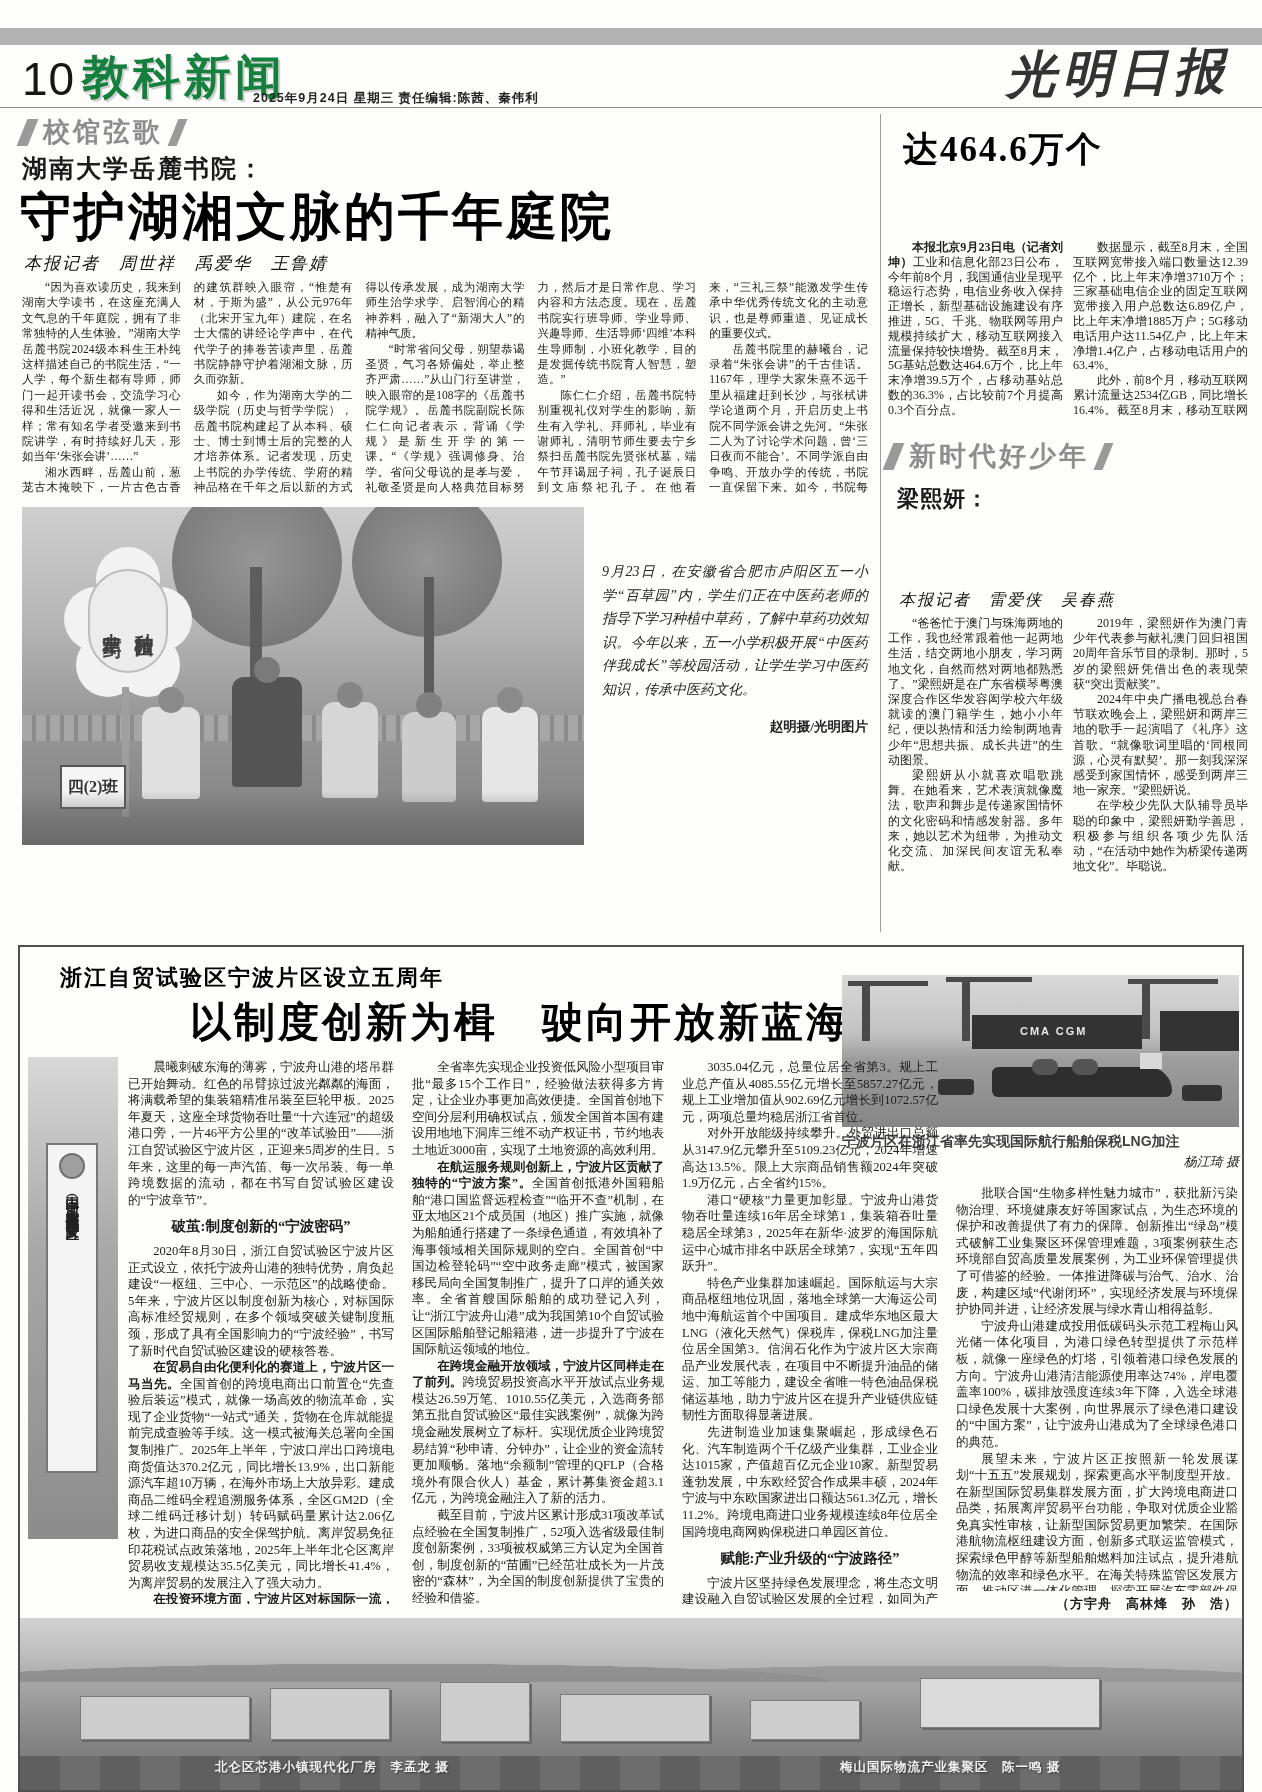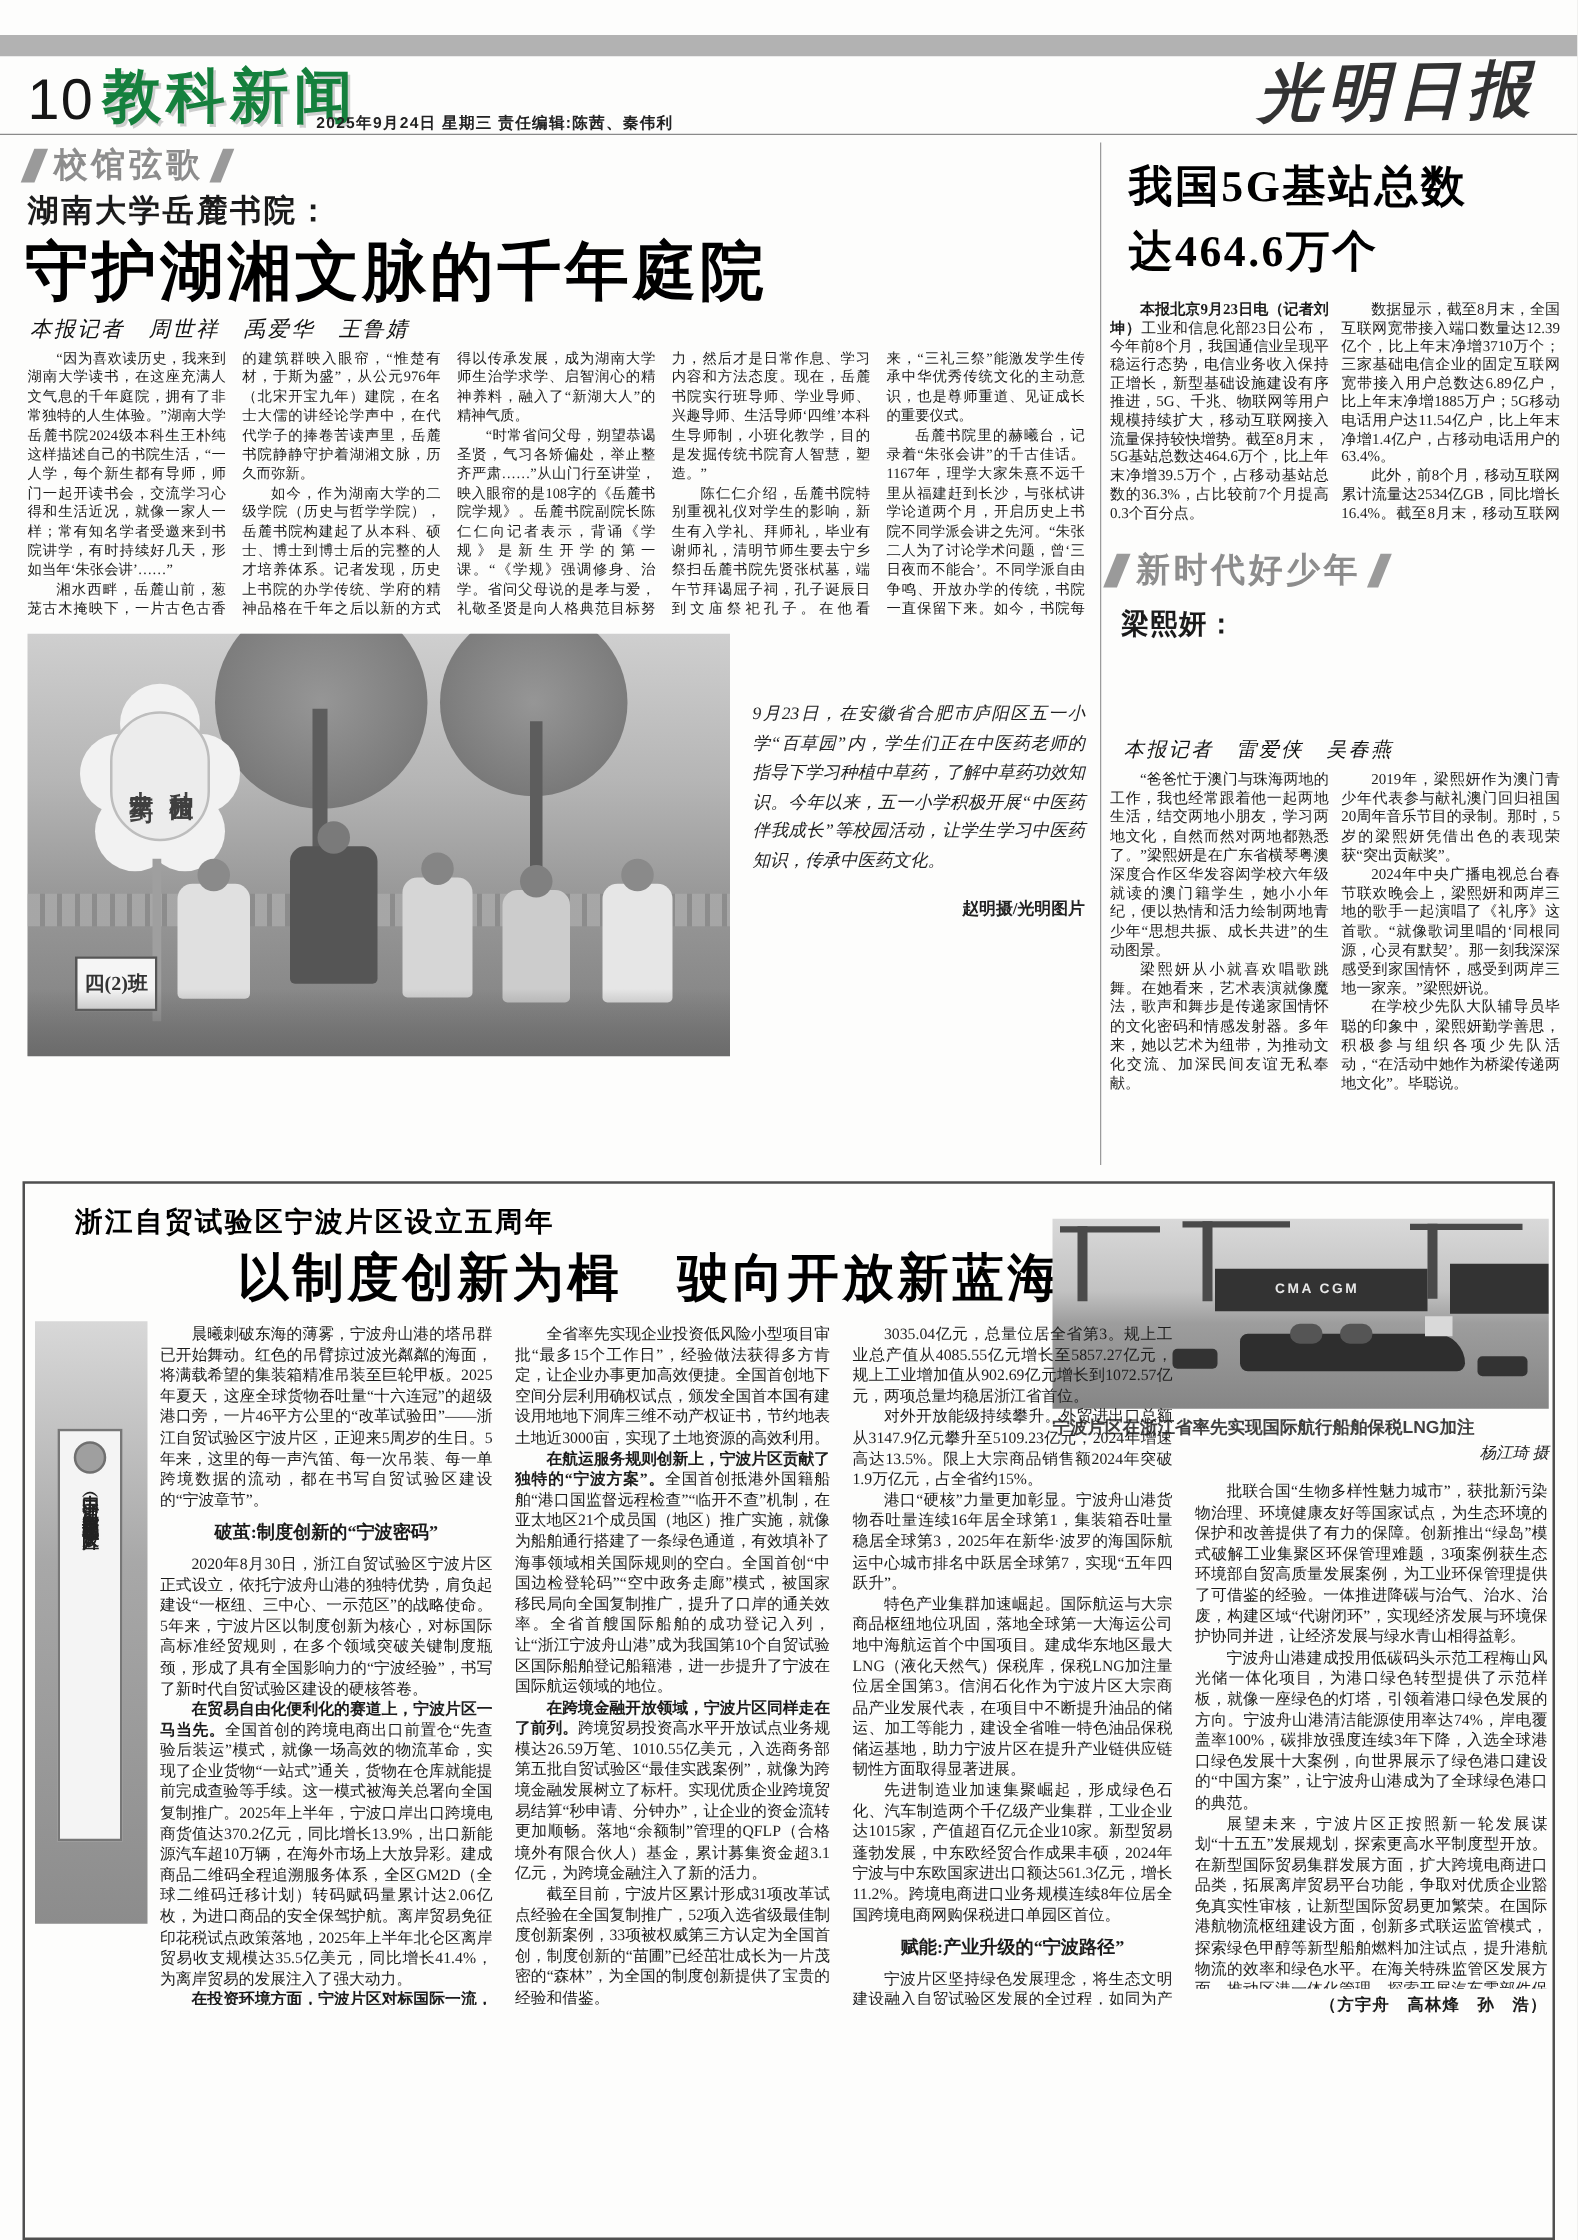--- a/index.html
+++ b/index.html
@@ -195,21 +195,20 @@
   </div>
 
   <div class="garden-caption kai">
     <span>9月23日，在安徽省合肥市庐阳区五一小学“百草园”内，学生们正在中医药老师的指导下学习种植中草药，了解中草药功效知识。今年以来，五一小学积极开展“中医药伴我成长”等校园活动，让学生学习中医药知识，传承中医药文化。</span>
     <div class="garden-credit">赵明摄/光明图片</div>
   </div>
 
   <div class="vrule"></div>
 
   <div class="g5-title">
-    <div>我国5G基站总数</div>
     <div>达464.6万个</div>
   </div>
   <div class="g5-body body-cols">
       <p class="para"><b>本报北京9月23日电（记者刘坤）</b>工业和信息化部23日公布，今年前8个月，我国通信业呈现平稳运行态势，电信业务收入保持正增长，新型基础设施建设有序推进，5G、千兆、物联网等用户规模持续扩大，移动互联网接入流量保持较快增势。截至8月末，5G基站总数达464.6万个，比上年末净增39.5万个，占移动基站总数的36.3%，占比较前7个月提高0.3个百分点。</p>
       <p class="para">数据显示，截至8月末，全国互联网宽带接入端口数量达12.39亿个，比上年末净增3710万个；三家基础电信企业的固定互联网宽带接入用户总数达6.89亿户，比上年末净增1885万户；5G移动电话用户达11.54亿户，比上年末净增1.4亿户，占移动电话用户的63.4%。</p>
       <p class="para">此外，前8个月，移动互联网累计流量达2534亿GB，同比增长16.4%。截至8月末，移动互联网用户数达16.01亿户，比上年末净增3132万户。</p>
     </div>
 
   <div class="tag tag2">
     <span class="bar"></span>
@@ -295,15 +294,27 @@
     </div>
     <div class="nb-col nb-c4">
       <div>
           <p class="para">批联合国“生物多样性魅力城市”，获批新污染物治理、环境健康友好等国家试点，为生态环境的保护和改善提供了有力的保障。创新推出“绿岛”模式破解工业集聚区环保管理难题，3项案例获生态环境部自贸高质量发展案例，为工业环保管理提供了可借鉴的经验。一体推进降碳与治气、治水、治废，构建区域“代谢闭环”，实现经济发展与环境保护协同并进，让经济发展与绿水青山相得益彰。</p>
           <p class="para">宁波舟山港建成投用低碳码头示范工程梅山风光储一体化项目，为港口绿色转型提供了示范样板，就像一座绿色的灯塔，引领着港口绿色发展的方向。宁波舟山港清洁能源使用率达74%，岸电覆盖率100%，碳排放强度连续3年下降，入选全球港口绿色发展十大案例，向世界展示了绿色港口建设的“中国方案”，让宁波舟山港成为了全球绿色港口的典范。</p>
           <p class="para">展望未来，宁波片区正按照新一轮发展谋划“十五五”发展规划，探索更高水平制度型开放。在新型国际贸易集群发展方面，扩大跨境电商进口品类，拓展离岸贸易平台功能，争取对优质企业豁免真实性审核，让新型国际贸易更加繁荣。在国际港航物流枢纽建设方面，创新多式联运监管模式，探索绿色甲醇等新型船舶燃料加注试点，提升港航物流的效率和绿色水平。在海关特殊监管区发展方面，推动区港一体化管理，探索开展汽车零部件保税再制造业务，为海关特殊监管区的发展注入新的活力。在制度型开放方面，深化跨境贸易投资便利化试点，争取设立自由贸易账户，推动贸易单据数字化，为制度型开放奠定坚实的基础。</p>
         </div>
     </div>
     <div class="nb-signature">（方宇舟　高林烽　孙　浩）</div>
 
+    <div class="panorama">
+      <div class="mtn"></div>
+      <div class="bldg" style="left:60px; top:78px; width:170px; height:44px;"></div>
+      <div class="bldg" style="left:250px; top:70px; width:120px; height:52px;"></div>
+      <div class="bldg" style="left:420px; top:64px; width:90px; height:60px;"></div>
+      <div class="bldg" style="left:540px; top:76px; width:150px; height:48px;"></div>
+      <div class="bldg" style="left:730px; top:82px; width:110px; height:40px;"></div>
+      <div class="bldg" style="left:900px; top:60px; width:180px; height:50px; background:#dadada;"></div>
+      <div style="position:absolute; left:0; bottom:0; width:1222px; height:34px; background:repeating-linear-gradient(90deg,#5f5f5f 0 40px,#6d6d6d 40px 80px);"></div>
+      <div class="pan-cap" style="left:195px;">北仑区芯港小镇现代化厂房　李孟龙 摄</div>
+      <div class="pan-cap" style="left:820px;">梅山国际物流产业集聚区　陈一鸣 摄</div>
+    </div>
   </div>
 
 </div>
 
 </body></html>

